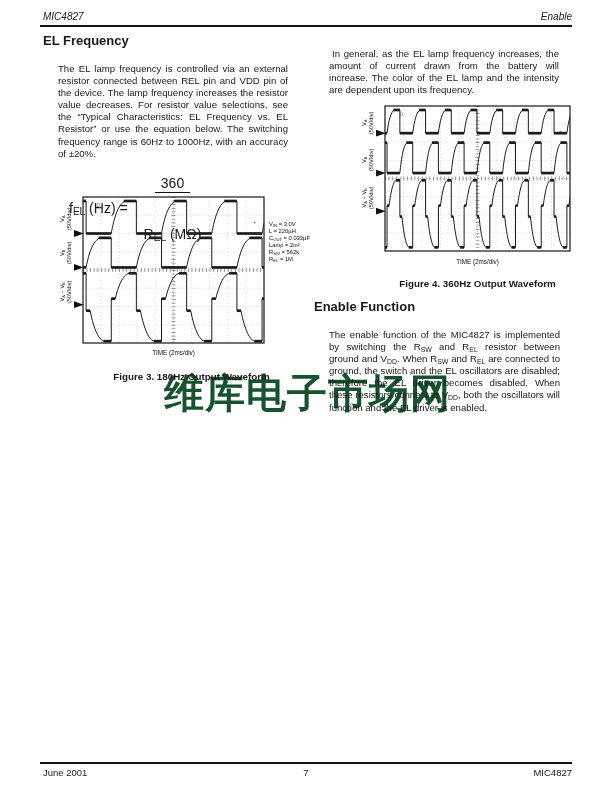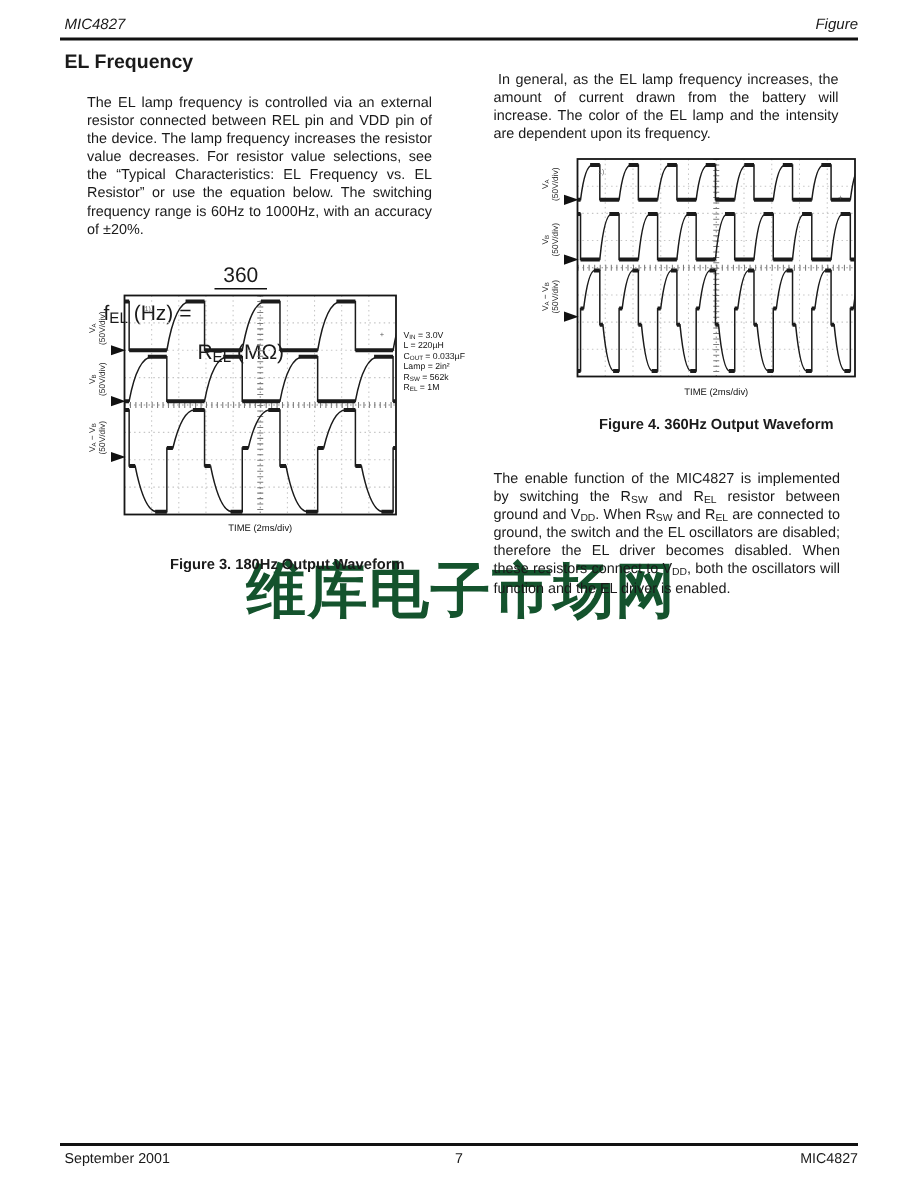--- a/index.html
+++ b/index.html
@@ -7,21 +7,21 @@
         font-family:"Liberation Sans",sans-serif;color:#1a1a1a;overflow:hidden;}
   .abs{position:absolute;}
   .hdr{top:11px;font-size:10px;font-style:italic;}
   .rule{position:absolute;background:#111;}
   h3.sect{font-size:13px;font-weight:bold;margin:0 0 3px 0;}
   p.body{font-size:9.6px;line-height:12.1px;text-align:justify;margin:15px;}
   .indent{text-indent:3px;}
   .sb{font-size:0.72em;vertical-align:-0.22em;line-height:0;}
   
   .eq{display:flex;align-items:center;margin:13px 0 0 26px;font-size:14px;}
-  .frac{display:inline-flex;flex-direction:column;align-items:center;margin-left:4px;gap:32px;}
+  .frac{display:inline-flex;flex-direction:column;align-items:center;margin-left:16px;gap:32px;}
   .frac .ft{padding:0 6px 1px 6px;border-bottom:1px solid #111;}
   .frac .fb{padding-top:1px;}
   
   .figure{position:absolute;}
   .scope{position:absolute;}
   .ylab{position:absolute;width:90px;display:flex;flex-direction:column;align-items:center;
         font-size:5.6px;line-height:6.8px;transform:rotate(-90deg);text-align:center;color:#222;}
   .cond{position:absolute;font-size:5.8px;line-height:7px;color:#111;white-space:nowrap;}
   .timelab{position:absolute;font-size:6.3px;text-align:center;color:#111;}
   .figcap{position:absolute;font-size:9.8px;font-weight:bold;text-align:center;}
@@ -31,21 +31,21 @@
   .ftr{top:767px;font-size:9.5px;}
 </style>
 </head>
 <body>
 
 <div class="page">
 
   <div class="wm">维库电子市场网</div>
 
   <div class="abs hdr" style="left:43px;">MIC4827</div>
-  <div class="abs hdr" style="right:40px;">Figure</div>
+  <div class="abs hdr" style="right:40px;">Enable</div>
   <div class="rule" style="left:40px;top:25px;width:532px;height:2px;"></div>
 
   <div class="abs" style="left:43px;top:33px;width:260px;">
     <h3 class="sect">EL Frequency</h3>
     <p class="body">The EL lamp frequency is controlled via an external resistor connected between REL pin and VDD pin of the device. The lamp frequency increases the resistor value decreases. For resistor value selections, see the “Typical Characteristics: EL Frequency vs. EL Resistor” or use the equation below. The switching frequency range is 60Hz to 1000Hz, with an accuracy of ±20%.</p>
     <div class="eq">
       <span>f<sub class="sb">EL</sub> (Hz) =</span>
       <span class="frac">
         <span class="ft">360</span>
         <span class="fb">R<sub class="sb">EL</sub> (MΩ)</span>
@@ -329,21 +329,22 @@
         <polygon points="-9,63.6625 -9,70.4625 0.8,67.0625" fill="#111" stroke="none"></polygon>
         <polygon points="-9,101.725 -9,108.525 0.8,105.125" fill="#111" stroke="none"></polygon>
         <text x="13.875" y="9.96875" font-size="4.5" fill="#666" font-family="Liberation Sans, sans-serif">1)</text>
         <text x="173.9" y="27.1875" font-size="5" fill="#555" font-family="Liberation Sans, sans-serif">+</text>
       </svg>
     <div class="timelab" style="left:33px;top:155px;width:185px;">TIME (2ms/div)</div>
     <div class="figcap" style="left:18px;top:175px;width:215px;">Figure 4.  360Hz Output Waveform</div>
   </div>
 
   <div class="abs" style="left:314px;top:299px;width:261px;">
+    <h3 class="sect">Enable Function</h3>
     <p class="body">The enable function of the MIC4827 is implemented by switching the R<sub class="sb">SW</sub> and R<sub class="sb">EL</sub> resistor between ground and V<sub class="sb">DD</sub>. When R<sub class="sb">SW</sub> and R<sub class="sb">EL</sub> are connected to ground, the switch and the EL oscillators are disabled; therefore the EL driver becomes disabled. When these resistors connect to V<sub class="sb">DD</sub>, both the oscillators will function and the EL driver is enabled.</p>
   </div>
 
   <div class="rule" style="left:40px;top:762px;width:532px;height:2px;"></div>
-  <div class="abs ftr" style="left:43px;">September 2001</div>
+  <div class="abs ftr" style="left:43px;">June 2001</div>
   <div class="abs ftr" style="left:0;width:612px;text-align:center;">7</div>
   <div class="abs ftr" style="right:40px;">MIC4827</div>
 
 </div>
 
 </body></html>

